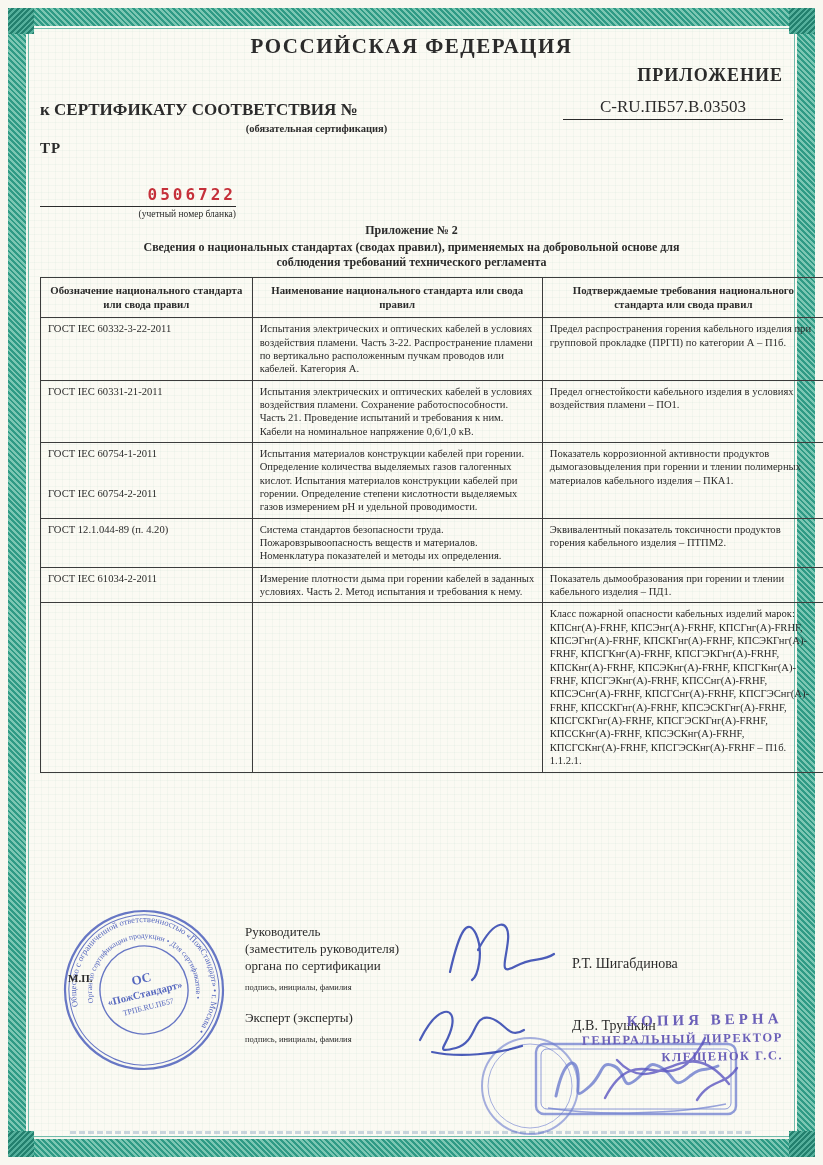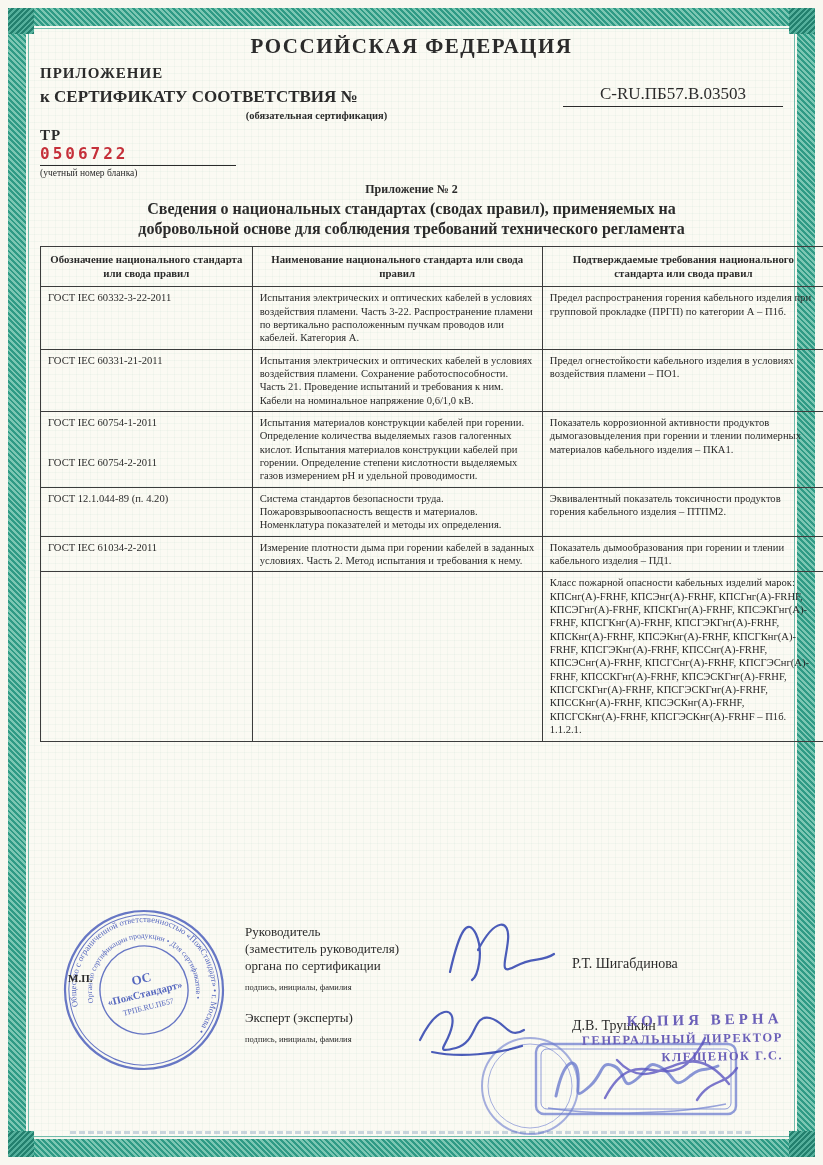--- a/index.html
+++ b/index.html
@@ -20,34 +20,34 @@
   .inner-line{position:absolute;inset:28px;border:1px solid #6fbcab;z-index:1;pointer-events:none;}
   .texture{position:absolute;inset:27px;z-index:0;background:
     repeating-linear-gradient(0deg,rgba(130,185,165,.07) 0 1px,transparent 1px 7px),
     repeating-linear-gradient(90deg,rgba(130,185,165,.07) 0 1px,transparent 1px 7px),#fbfaf3;}
   .microprint{position:absolute;left:70px;right:70px;bottom:31px;height:3px;z-index:2;
     background:repeating-linear-gradient(90deg,#9fb6c9 0 6px,transparent 6px 9px);opacity:.55;}
 
   .content{position:absolute;left:40px;right:40px;top:34px;z-index:3;}
 
   .country{font-size:21px;font-weight:bold;text-align:center;letter-spacing:1.5px;margin-bottom:6px;}
-  .title1{font-size:15px;font-weight:bold;text-align:left;letter-spacing:1px;margin-bottom:2px;}
+  .title1{font-size:18px;font-weight:bold;text-align:right;letter-spacing:1px;margin-bottom:11px;}
   .cert-line{display:flex;justify-content:space-between;align-items:flex-end;gap:10px;}
   .cert-line .lbl{font-weight:bold;font-size:17px;white-space:nowrap;}
   .cert-line .num{font-size:17px;border-bottom:1.5px solid #2b2b2b;min-width:212px;text-align:center;padding:0 4px 2px;}
   .subtitle{font-size:10.5px;font-weight:bold;text-align:center;margin-top:3px;transform:translateX(-95px);}
   .tr-row{display:flex;justify-content:flex-end;align-items:flex-start;margin-top:2px;padding-right:2px;flex-direction:column;}
   .tr-label{font-weight:bold;font-size:15px;margin-right:16px;margin-top:4px;letter-spacing:1px;}
-  .blank-box{width:196px;text-align:left;}
+  .blank-box{width:196px;text-align:right;margin-top:28px;}
   .blank-number{color:#c5303a;font-family:"DejaVu Sans Mono",monospace;font-weight:bold;font-size:16px;
     letter-spacing:3px;border-bottom:1.5px solid #2b2b2b;padding-bottom:2px;}
   .blank-caption{font-size:9.5px;margin-top:2px;}
 
   .annex-label{font-size:12px;font-weight:bold;text-align:center;margin-top:4px;}
-  .annex-desc{font-size:16px;font-weight:bold;text-align:center;width:560px;margin:2px auto 0;line-height:1.25;}
+  .annex-desc{font-size:12px;font-weight:bold;text-align:center;width:560px;margin:2px auto 0;line-height:1.25;}
 
   table.standards{width:785px;margin:7px auto 0;border-collapse:collapse;font-size:10.6px;line-height:1.26;table-layout:fixed;}
   table.standards th,table.standards td{border:1px solid #3c3c3c;vertical-align:top;}
   table.standards th{font-weight:bold;text-align:center;padding:6px 8px;font-size:10.8px;}
   table.standards td{padding:4px 7px;white-space:pre-line;word-wrap:break-word;}
   col.c1{width:27%}col.c2{width:37%}col.c3{width:36%}
 
   .footer{position:absolute;left:40px;right:40px;top:908px;bottom:30px;z-index:4;}
   .role-block{position:absolute;left:205px;top:16px;width:230px;}
   .role-title{font-size:13px;font-weight:normal;white-space:pre-line;line-height:1.3;}

